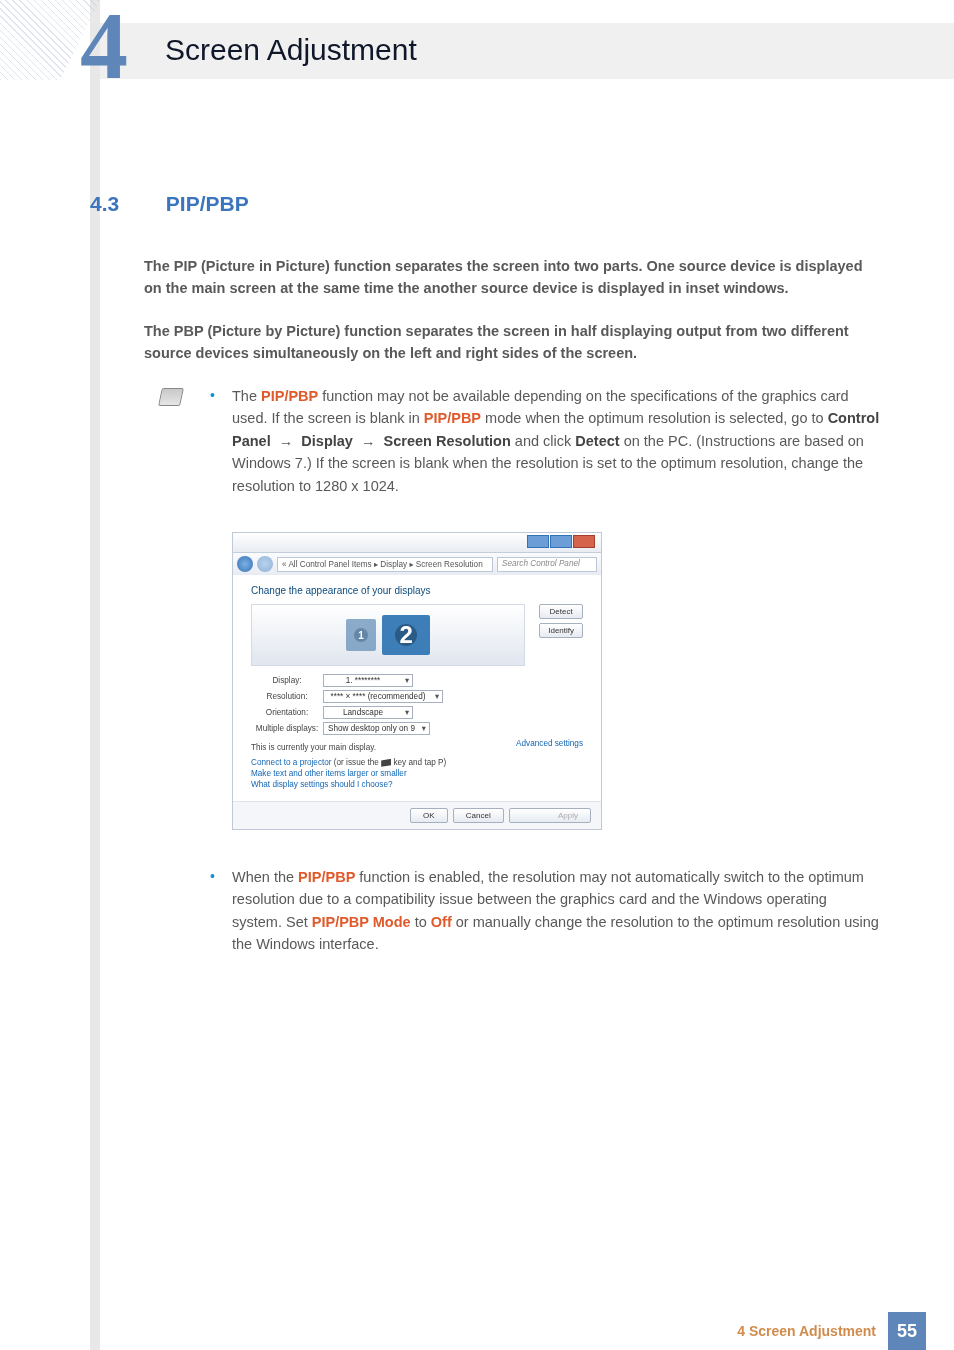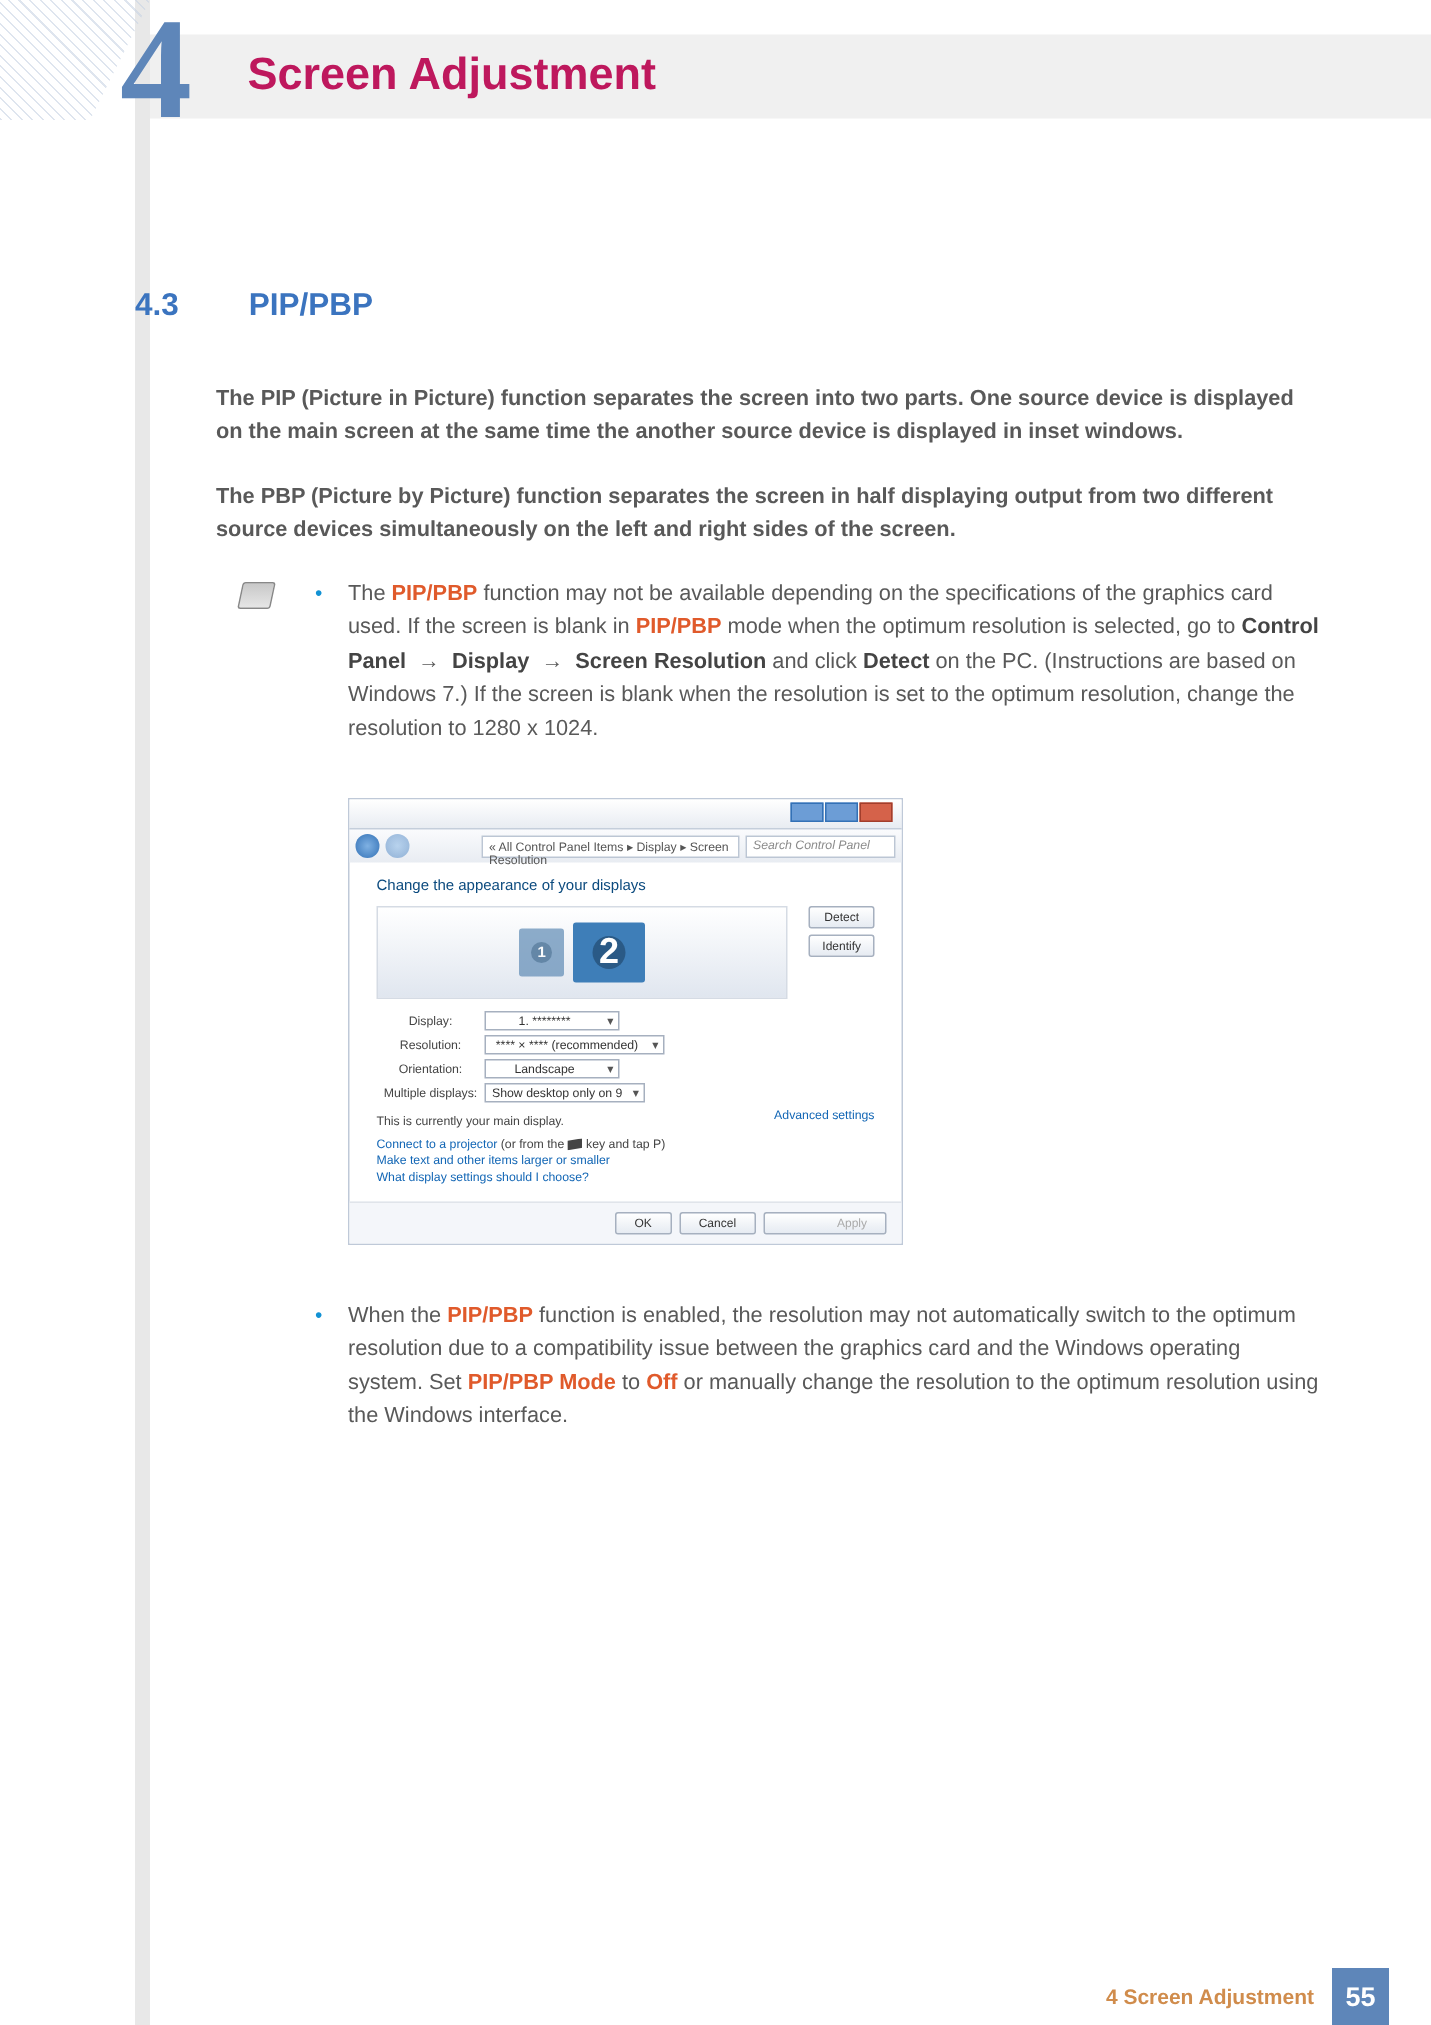--- a/index.html
+++ b/index.html
@@ -42,22 +42,22 @@
     font-size: 96px;
     font-weight: bold;
     color: #5e86b9;
     line-height: 1;
     font-family: Georgia, serif;
   }
   .chapter-title {
     position: absolute;
     left: 165px; top: 33px;
     font-size: 30px;
-    color: #be185d;
-    font-weight: 700;
+    color: #0f172a;
+    font-weight: 400;
   }
   .section-heading {
     position: absolute;
     left: 90px; top: 192px;
     font-size: 21px;
     color: #3b74bf;
     font-weight: 700;
   }
   .section-h-num { display: inline-block; width: 70px; }
   .body {
@@ -137,21 +137,20 @@
     border-radius: 50%;
     background: radial-gradient(#7fb1e3,#3371b6);
   }
   .fig-addr .path {
     flex: 1;
     background: #fff;
     border: 1px solid #bcc6d4;
     height: 15px;
     padding: 1px 4px;
     color: #555;
-    margin-left: 44px;
   }
   .fig-addr .search {
     width: 100px;
     background: #fff;
     border: 1px solid #bcc6d4;
     height: 15px;
     padding: 1px 4px;
     color: #8a8a8a;
     font-style: italic;
   }
@@ -315,21 +314,21 @@
         <span class="sel">Landscape</span>
       </div>
     <div class="fld">
         <label>Multiple displays:</label>
         <span class="sel" style="min-width:105px">Show desktop only on 9</span>
       </div>
     <div style="display:flex;justify-content:space-between;margin-top:4px">
       <span class="fig-note">This is currently your main display.</span>
       <a class="fig-adv">Advanced settings</a>
     </div>
-    <a class="fig-link"><span>Connect to a projector</span><span class="gray"> (or from the </span><span class="fig-winflag"></span><span class="gray"> key and tap P)</span></a>
+    <a class="fig-link"><span>Connect to a projector</span><span class="gray"> (or issue the </span><span class="fig-winflag"></span><span class="gray"> key and tap P)</span></a>
     <a class="fig-link">Make text and other items larger or smaller</a>
     <a class="fig-link">What display settings should I choose?</a>
   </div>
   <div class="fig-foot">
     <button>OK</button>
     <button>Cancel</button>
     <button class="dis">Apply</button>
   </div>
 </div>
 

